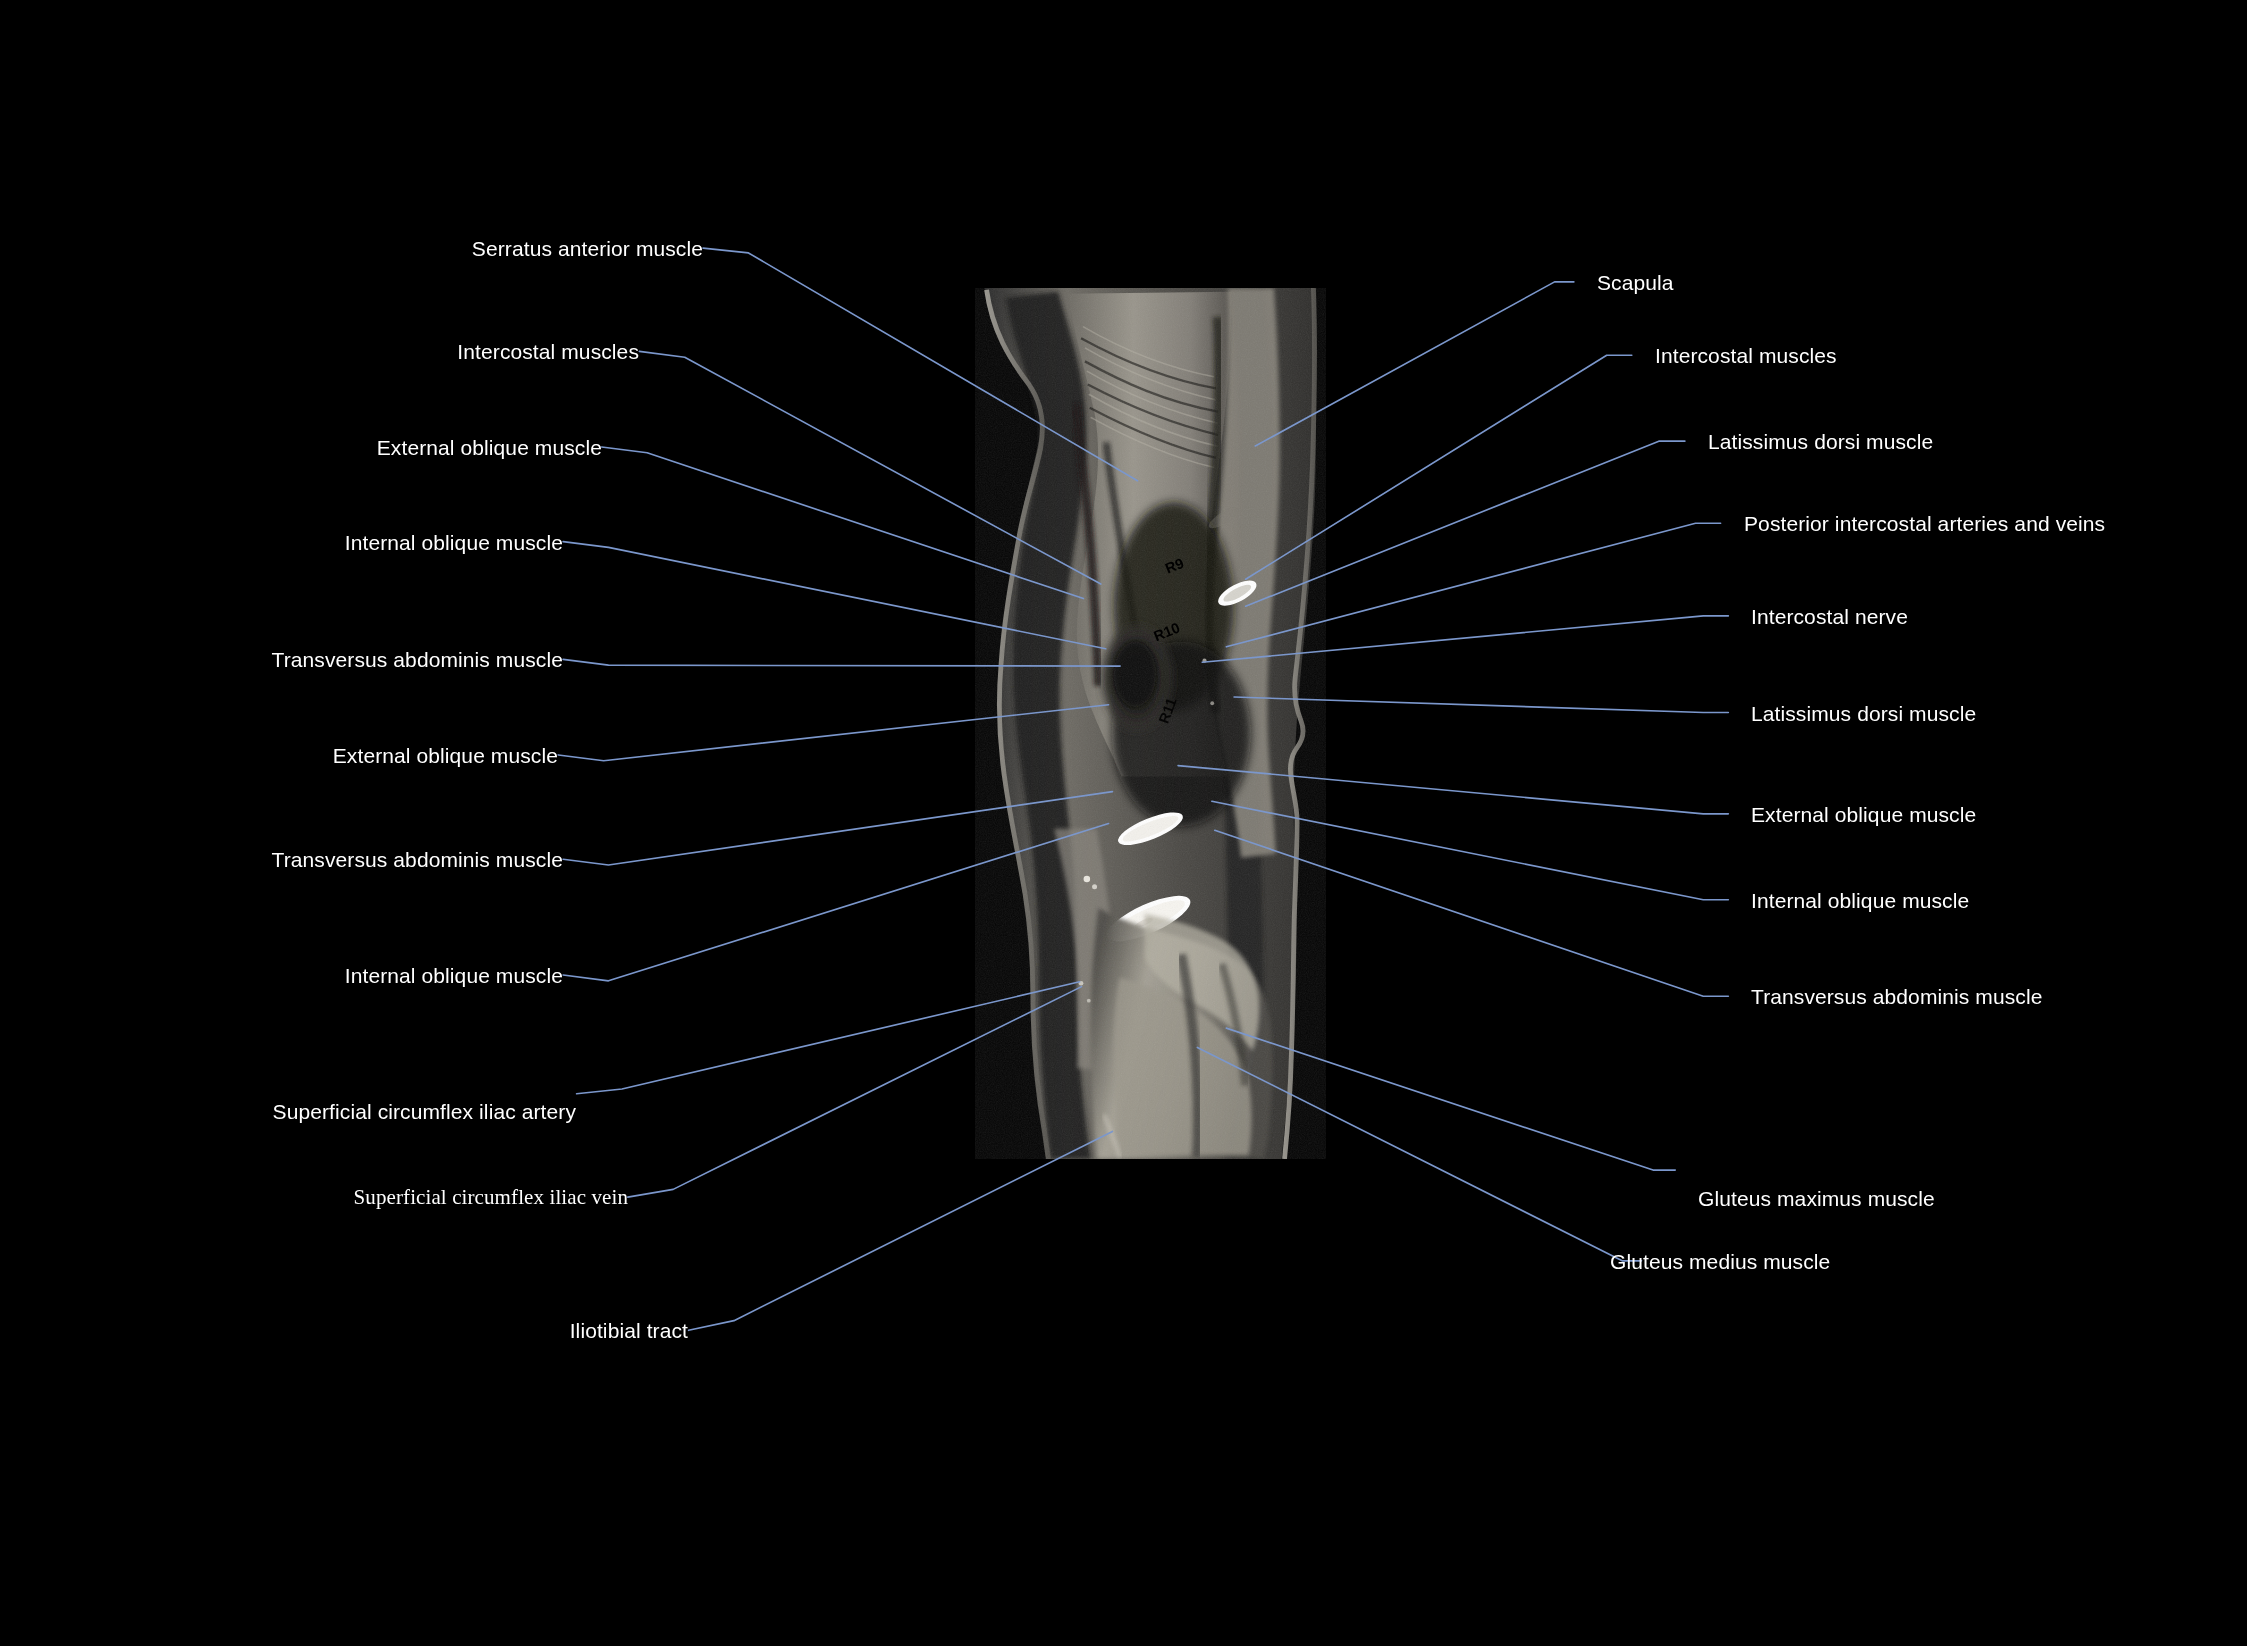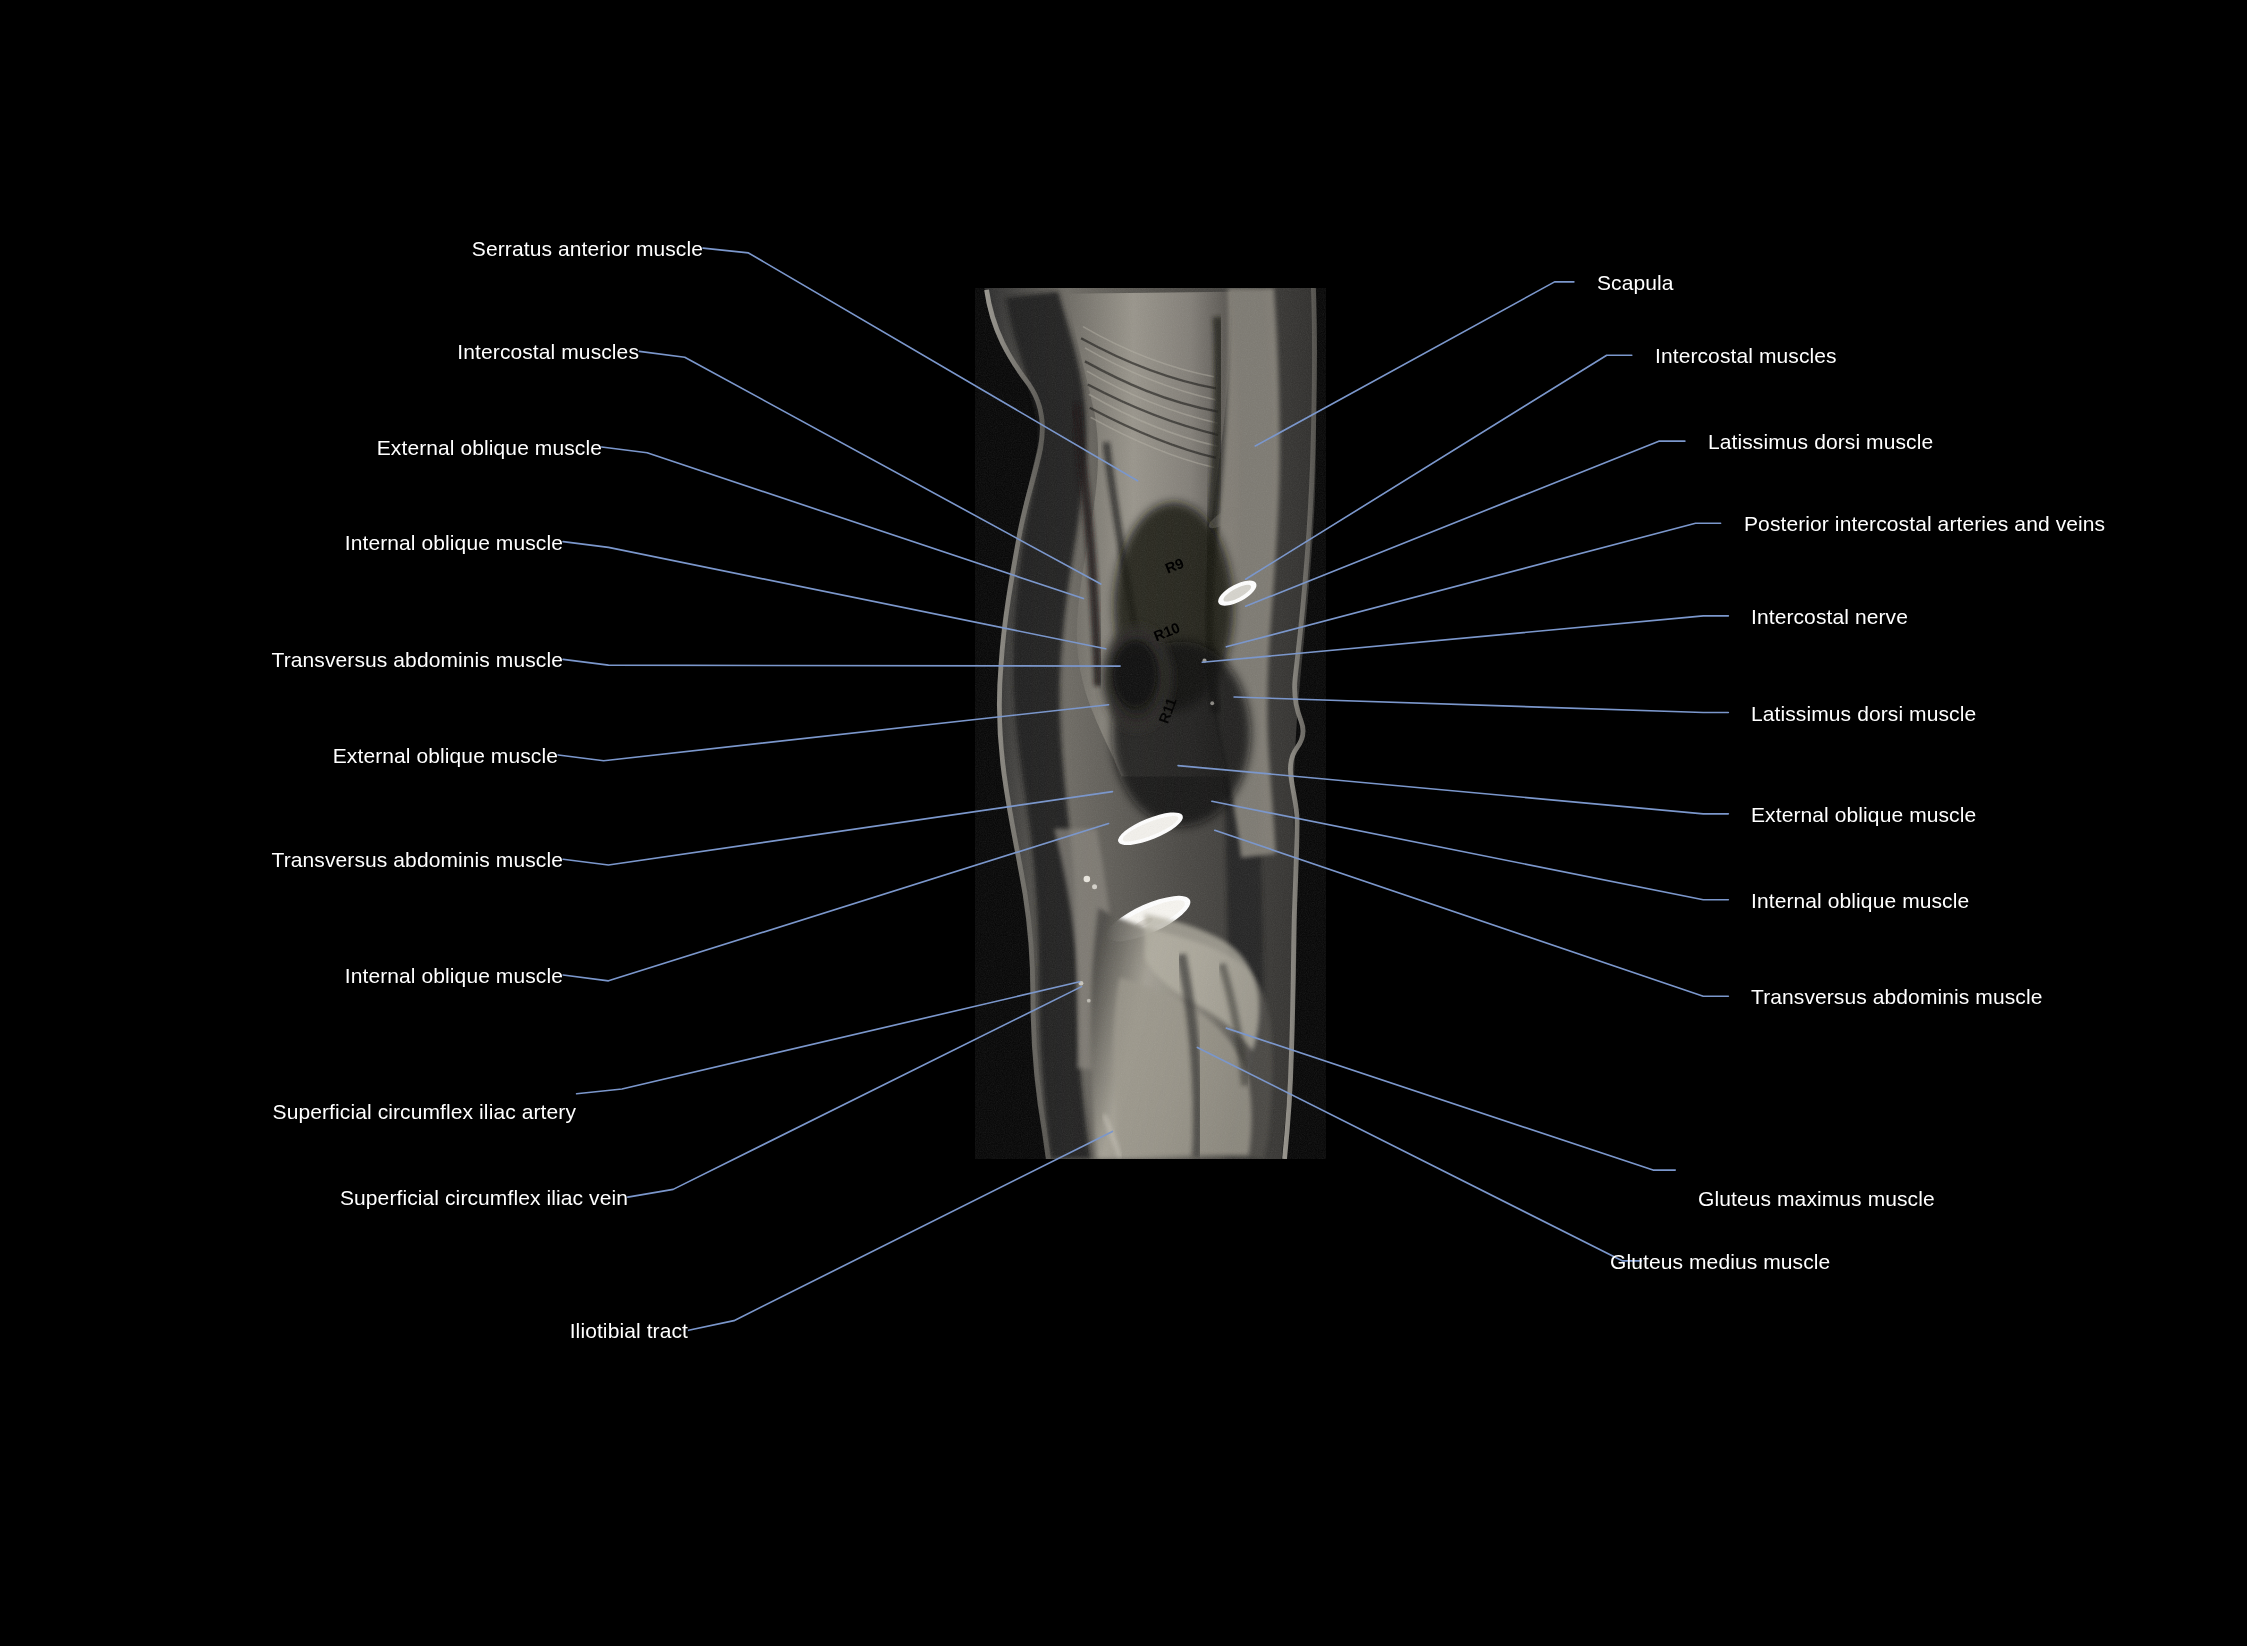--- a/index.html
+++ b/index.html
@@ -360,21 +360,21 @@
   <div id="labels-left">
       <div class="label left" style="left: 703px; top: 248px;">Serratus anterior muscle</div>
       <div class="label left" style="left: 639px; top: 351px;">Intercostal muscles</div>
       <div class="label left" style="left: 602px; top: 447px;">External oblique muscle</div>
       <div class="label left" style="left: 563px; top: 542px;">Internal oblique muscle</div>
       <div class="label left" style="left: 563px; top: 659px;">Transversus abdominis muscle</div>
       <div class="label left" style="left: 558px; top: 755px;">External oblique muscle</div>
       <div class="label left" style="left: 563px; top: 859px;">Transversus abdominis muscle</div>
       <div class="label left" style="left: 563px; top: 975px;">Internal oblique muscle</div>
       <div class="label left" style="left: 576px; top: 1094px; margin-top: 17px;">Superficial circumflex iliac artery</div>
-      <div class="label left" style="left: 628px; top: 1197px;">Superficial circumflex iliac vein</div>
+      <div class="label left" style="left: 628px; top: 1197px; font-family: Liberation Serif, serif;">Superficial circumflex iliac vein</div>
       <div class="label left" style="left: 688px; top: 1330px;">Iliotibial tract</div>
     </div>
   <div id="labels-right">
       <div class="label right" style="left: 1574px; top: 282px;">Scapula</div>
       <div class="label right" style="left: 1632px; top: 355px;">Intercostal muscles</div>
       <div class="label right" style="left: 1685px; top: 441px;">Latissimus dorsi muscle</div>
       <div class="label right" style="left: 1721px; top: 523px;">Posterior intercostal arteries and veins</div>
       <div class="label right" style="left: 1728px; top: 616px;">Intercostal nerve</div>
       <div class="label right" style="left: 1728px; top: 713px;">Latissimus dorsi muscle</div>
       <div class="label right" style="left: 1728px; top: 814px;">External oblique muscle</div>

